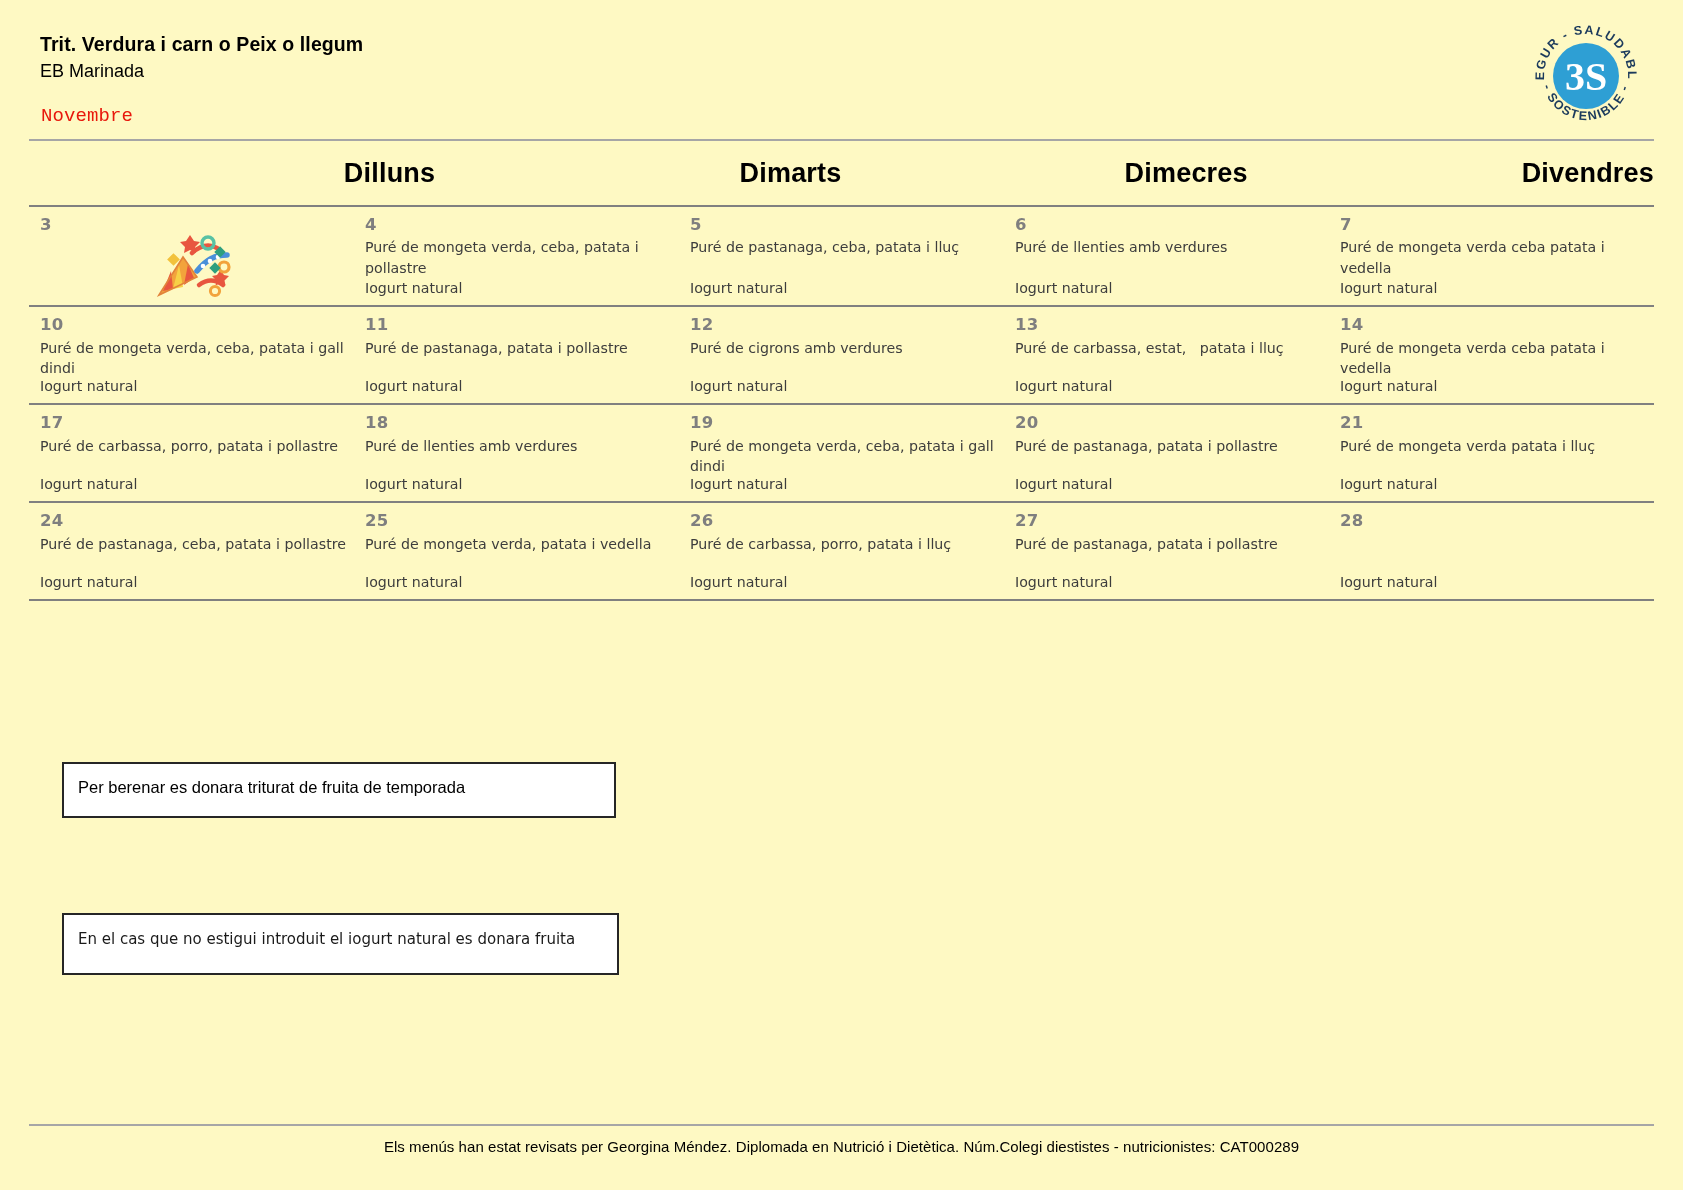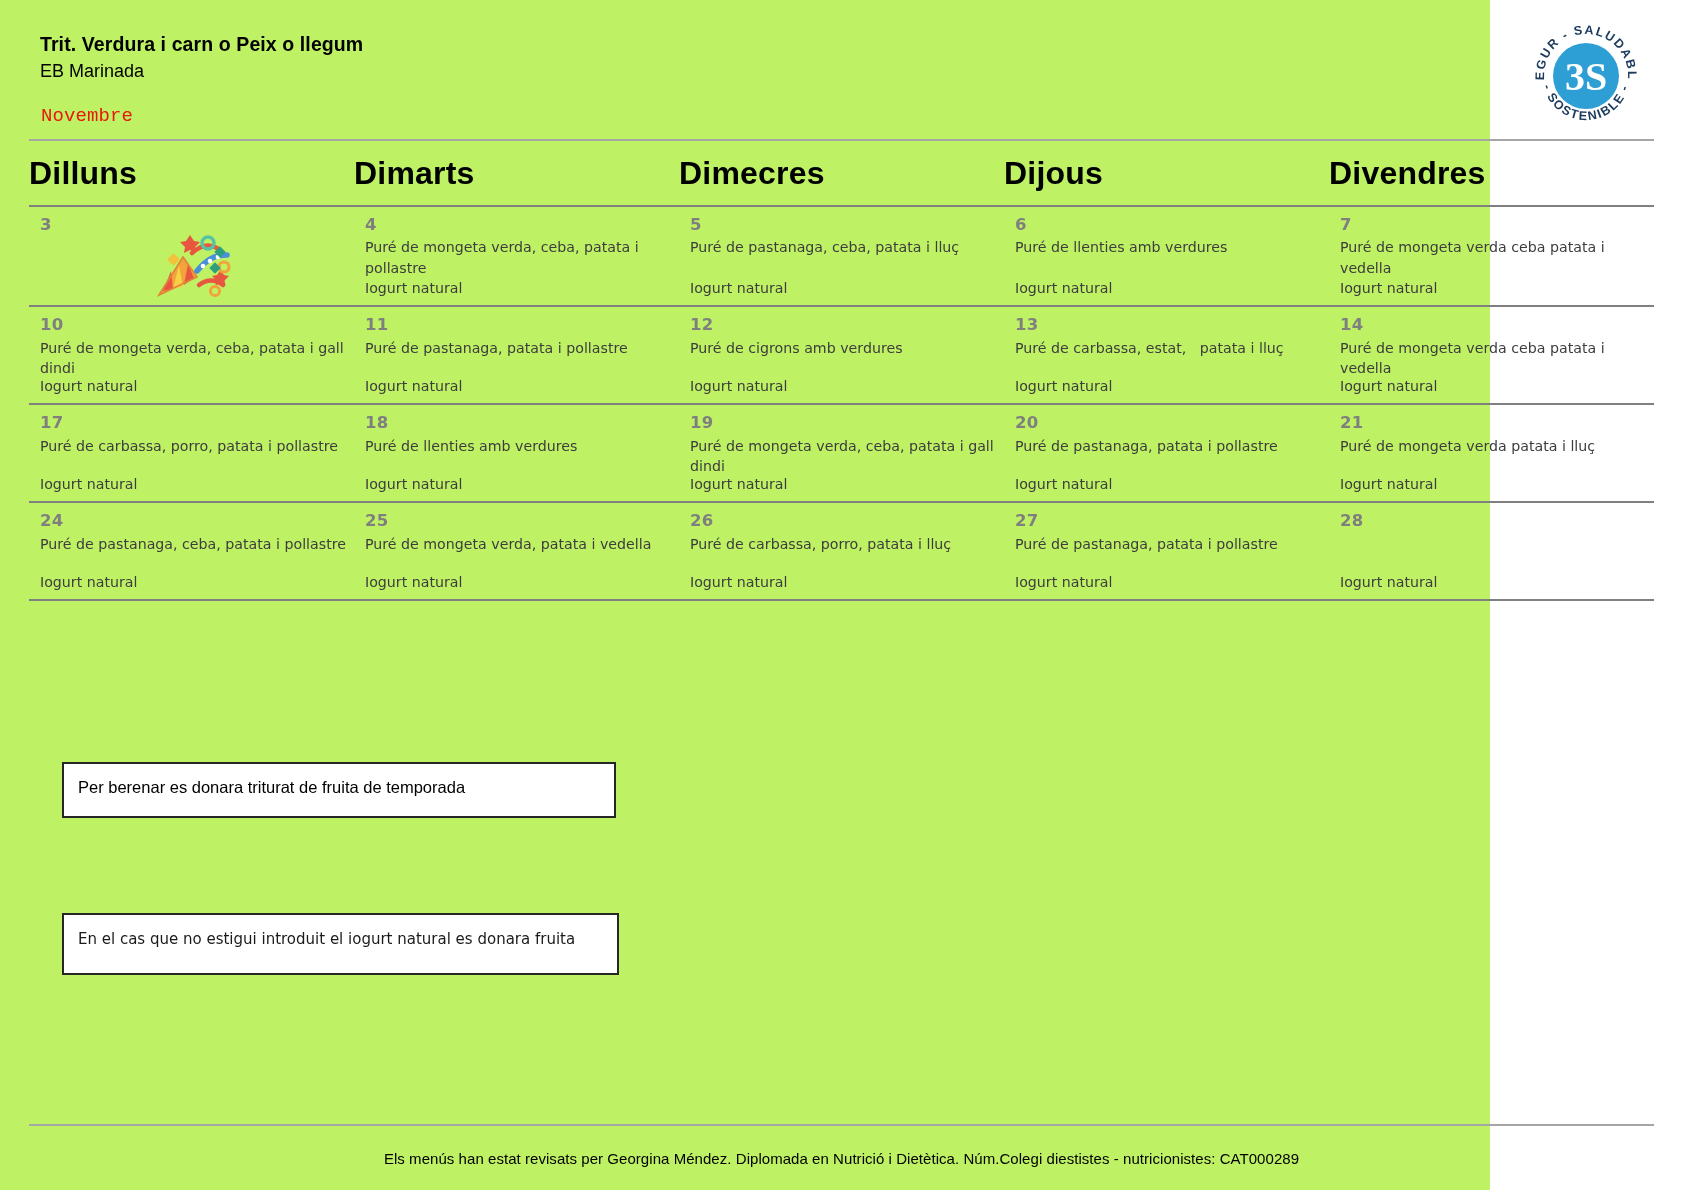--- a/index.html
+++ b/index.html
@@ -5,23 +5,23 @@
   * { box-sizing: border-box; margin: 0; padding: 0; }
   html, body {
     width: 1683px;
     height: 1190px;
     background: #ffffff;
     font-family: "Liberation Sans", sans-serif;
     overflow: hidden;
   }
   .page {
     position: relative;
-    width: 1490px;
+    width: 1683px;
     height: 1190px;
-    background: #bef264;
+    background: #fef9c3;
   }
 
   
   .header {
     position: absolute;
     left: 0; top: 0;
     width: 1683px;
     height: 140px;
   }
   .title-block {
@@ -75,23 +75,23 @@
     border-top: 2.2px solid #808080;
   }
   .daynames {
     display: flex;
     width: 100%;
     height: 64px;
     align-items: center;
   }
   .daynames .cell {
     flex: 1 1 0;
-    text-align: left;
-    font-family: "Liberation Sans", sans-serif;
-    font-size: 32px;
+    text-align: right;
+    font-family: "Liberation Sans", sans-serif;
+    font-size: 27px;
     font-weight: bold;
     color: #000;
     letter-spacing: 0.2px;
   }
   .week {
     display: flex;
     width: 100%;
     min-height: 96px;
   }
   .daycell {
@@ -173,21 +173,21 @@
   }
   .footer-rule {
     height: 0;
     border-top: 2.2px solid #a6a6a6;
   }
   .footer-text {
     text-align: center;
     font-family: "Liberation Sans", sans-serif;
     font-size: 15px;
     color: #000;
-    padding-top: 24px;
+    padding-top: 12px;
     letter-spacing: 0.05px;
   }
 </style>
 </head>
 <body>
 
 <div class="page">
 
   <div class="header">
     <div class="title-block">
@@ -216,21 +216,20 @@
     </div>
   </div>
 
   <div class="calendar">
     <div class="rule-thick"></div>
 
     <div class="daynames">
       <div class="cell">Dilluns</div>
       <div class="cell">Dimarts</div>
       <div class="cell">Dimecres</div>
-      <div class="cell">Dijous</div>
       <div class="cell">Divendres</div>
     </div>
 
     <div class="rule-mid"></div>
     <div class="week">
       <div class="daycell first">
         <div class="daynum">3</div>
         <div class="emoji">
           <svg width="80" height="66" viewBox="0 0 80 66">
 

